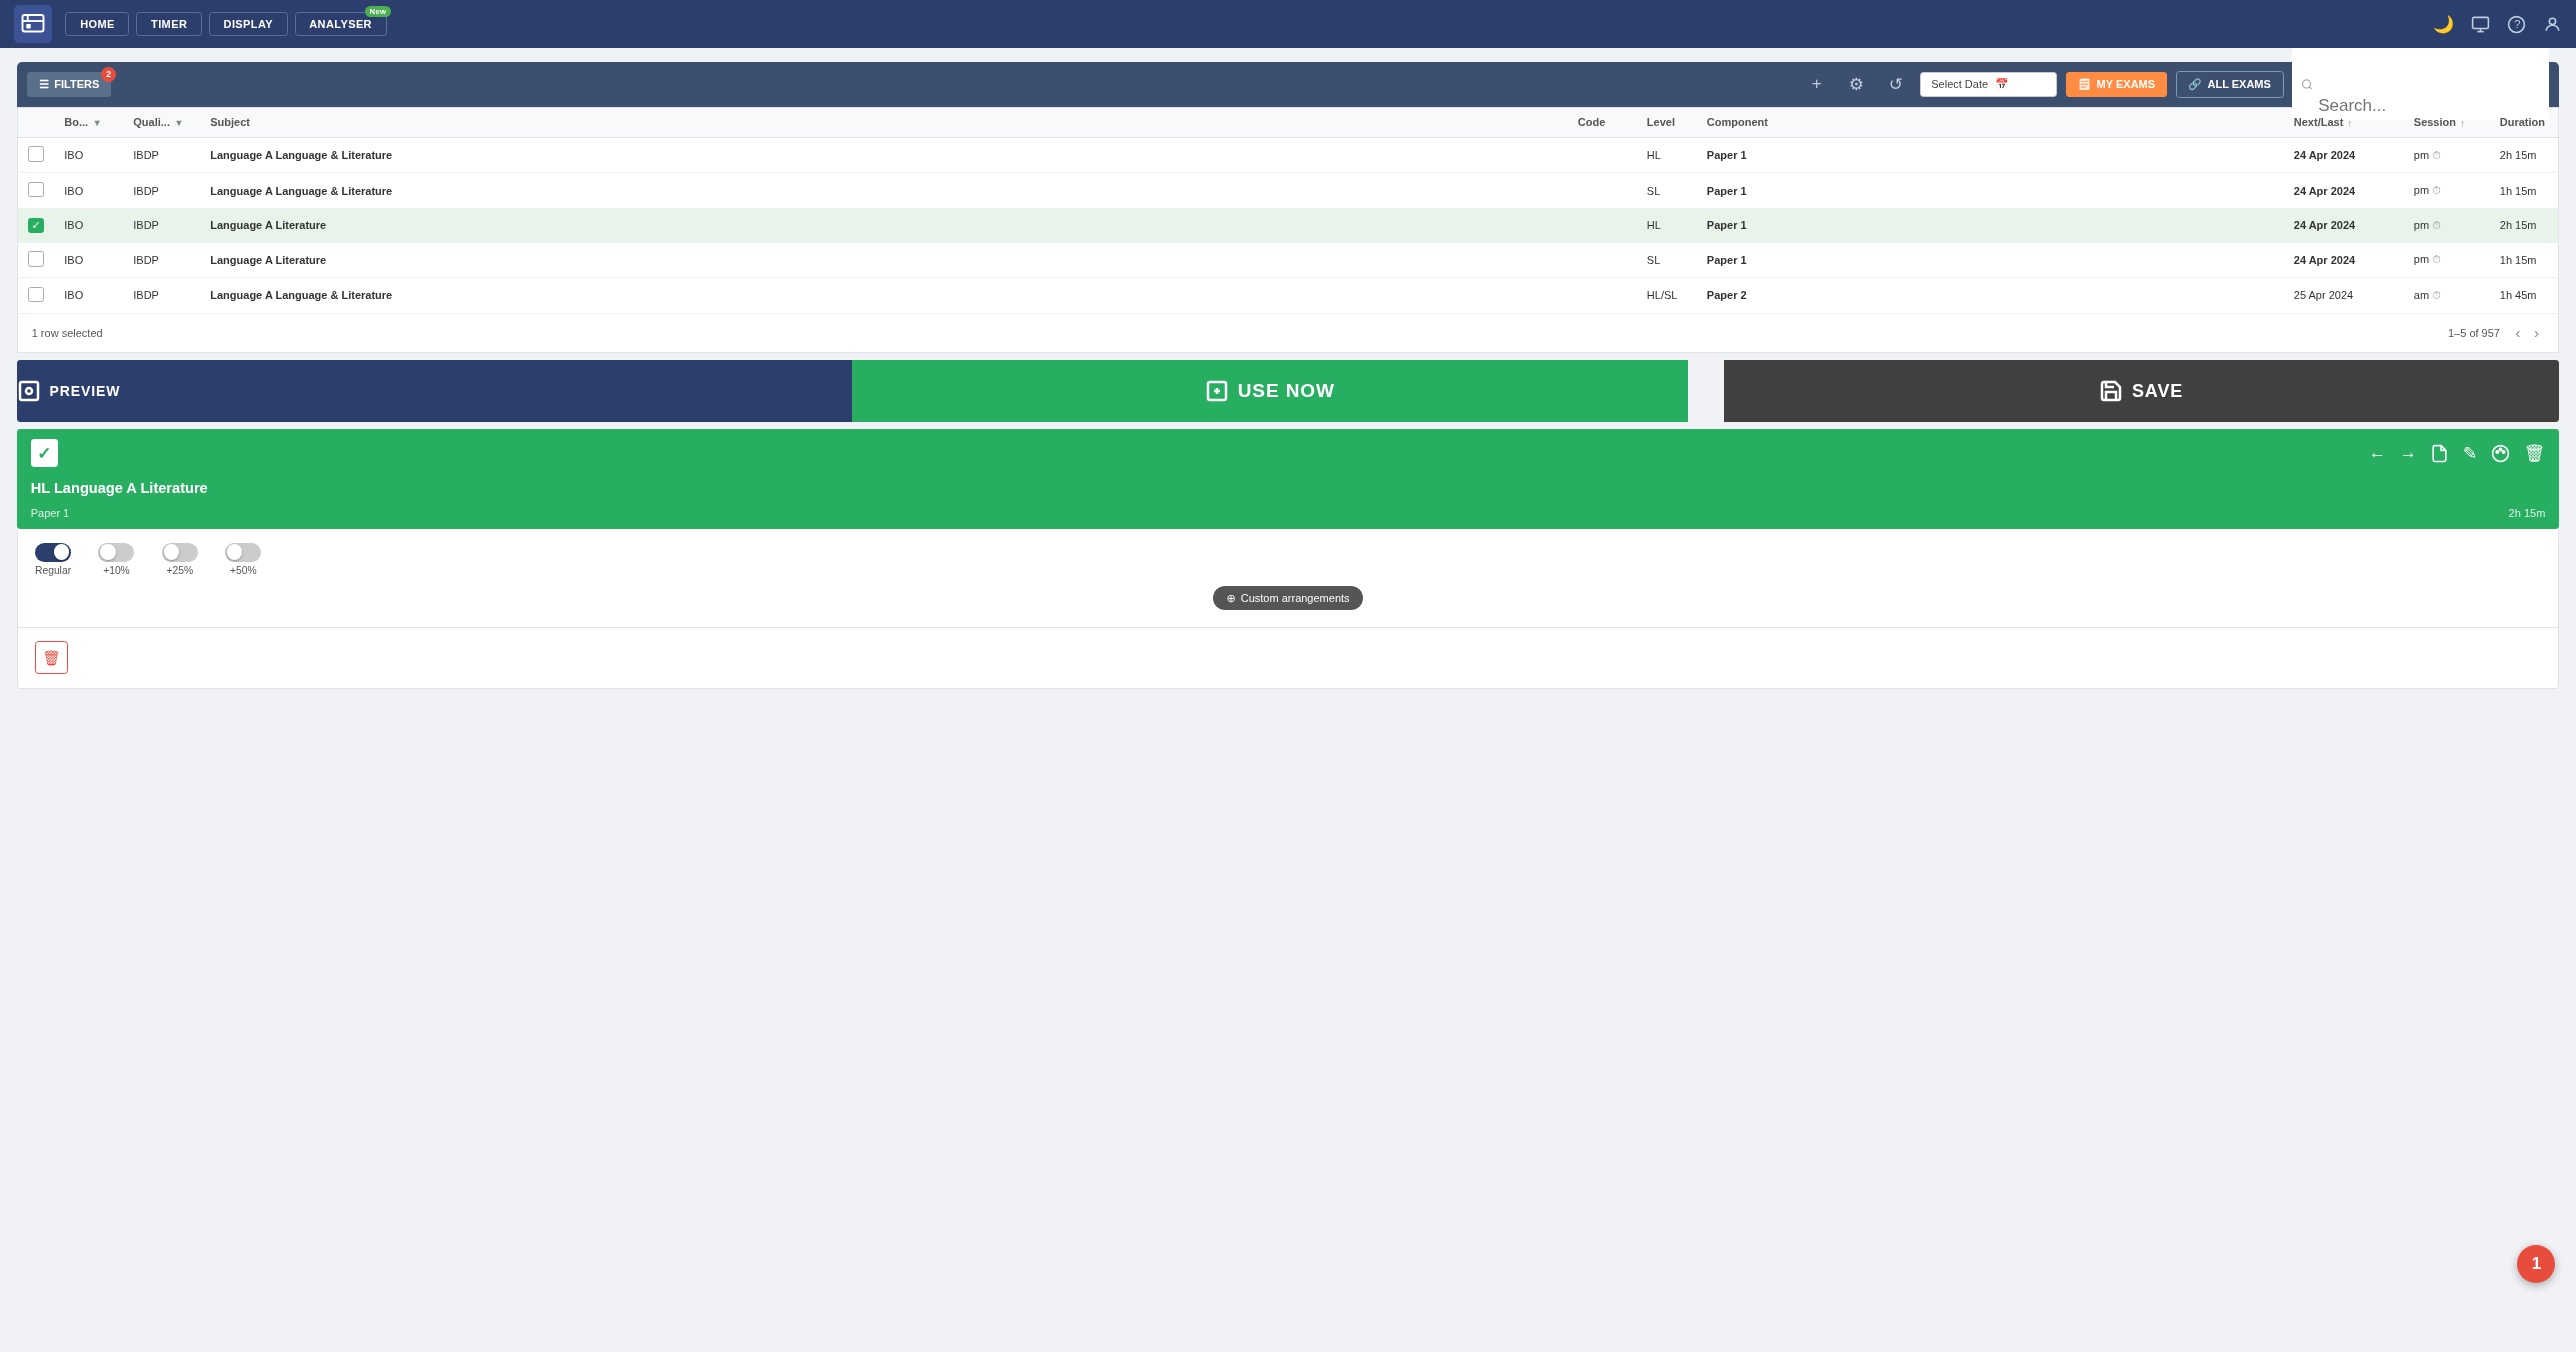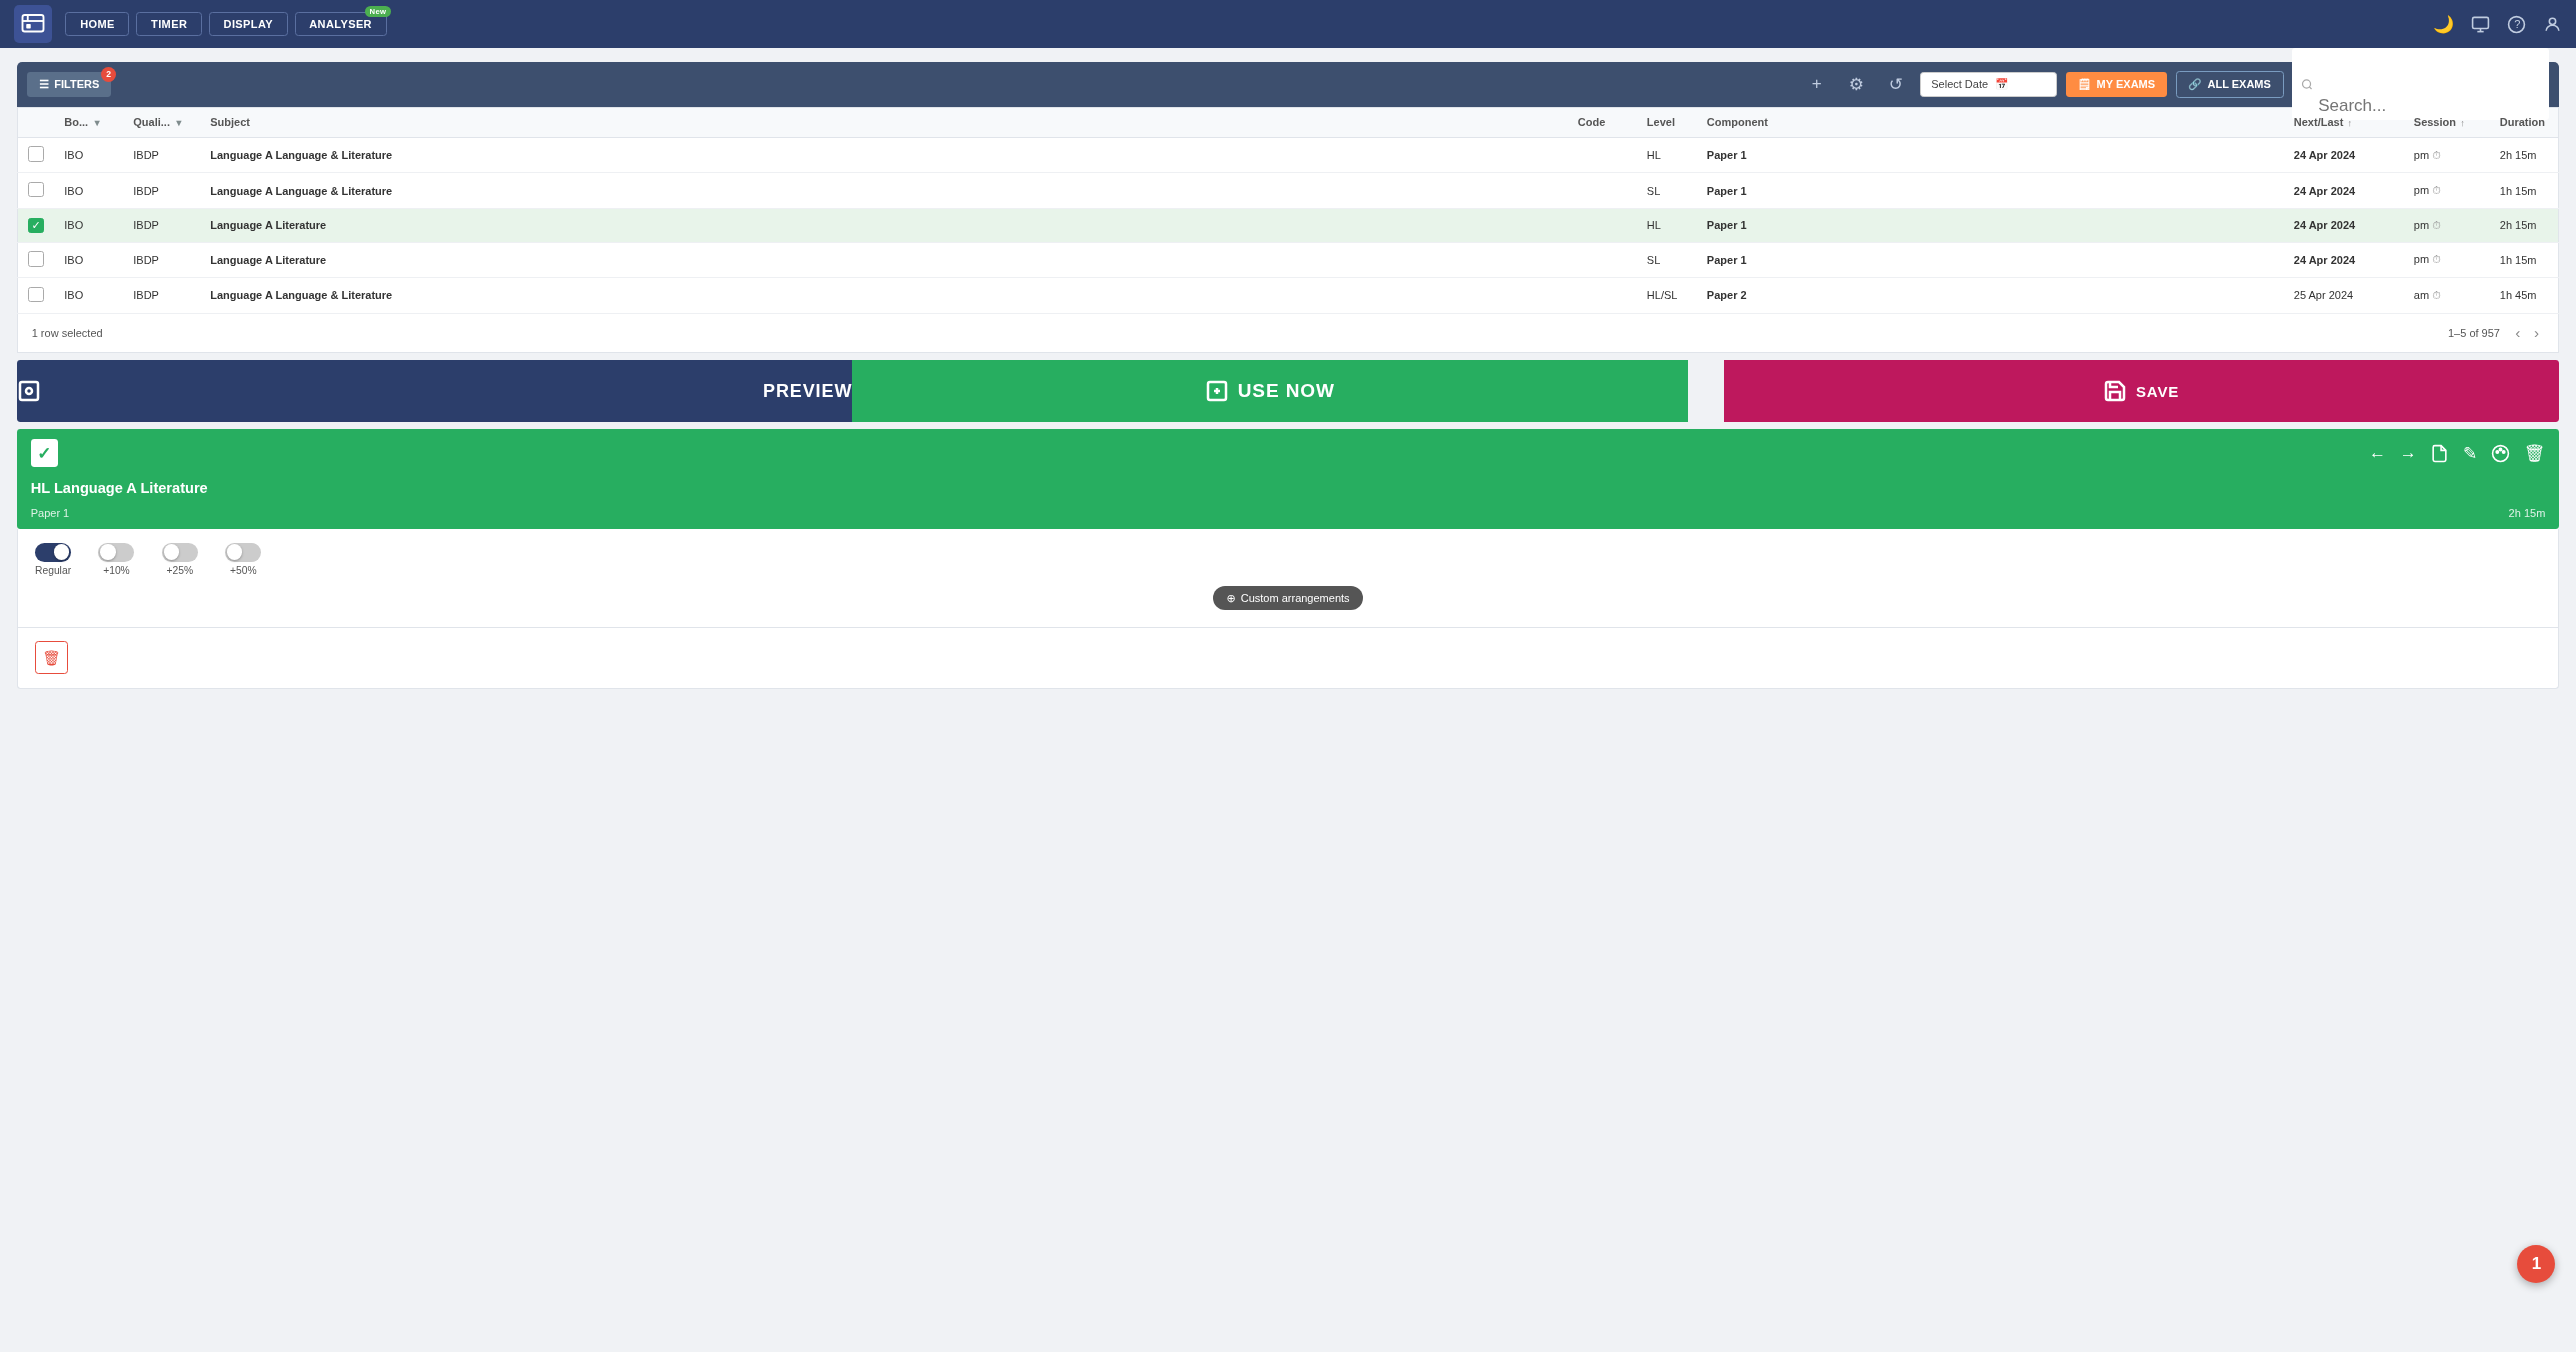--- a/index.html
+++ b/index.html
@@ -207,42 +207,42 @@
     .action-buttons {
       display: flex;
       gap: 0;
       margin-top: 6.9px;
     }
     .btn-preview {
       flex: 1;
       background: #2c3e6b;
       color: white;
       border: none; cursor: pointer;
-      font-size: 18px; font-weight: 800;
+      font-size: 14px; font-weight: 800;
       padding: 19px 0;
-      display: flex; align-items: center; justify-content: space-between; gap: 8.6px;
+      display: flex; align-items: center; justify-content: flex-start; gap: 8.6px;
       letter-spacing: 0.9px;
       border-radius: 3.4px 0 0 3.4px;
     }
     .btn-use-now {
       flex: 1;
       background: #27ae60;
       color: white;
       border: none; cursor: pointer;
       font-size: 19px; font-weight: 800;
       padding: 19px 0;
       display: flex; align-items: center; justify-content: center; gap: 8.6px;
       letter-spacing: 0.9px;
     }
     .btn-save {
       flex: 1;
-      background: #be185d;
+      background: #404040;
       color: white;
       border: none; cursor: pointer;
-      font-size: 15px; font-weight: 800;
+      font-size: 18px; font-weight: 800;
       padding: 19px 0;
       display: flex; align-items: center; justify-content: center; gap: 8.6px;
       letter-spacing: 0.9px;
       border-radius: 0 3.4px 3.4px 0;
       margin-left: 36px;
     }
 
     
     .exam-card {
       background: #27ae60;

